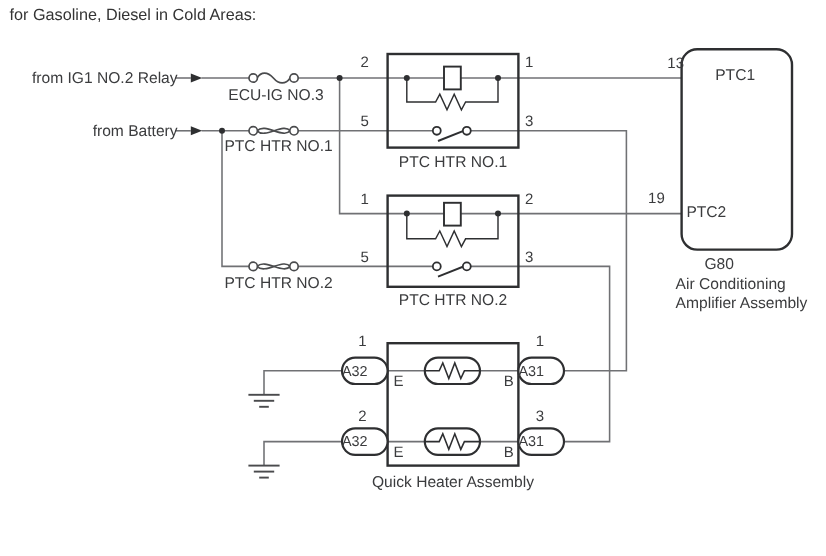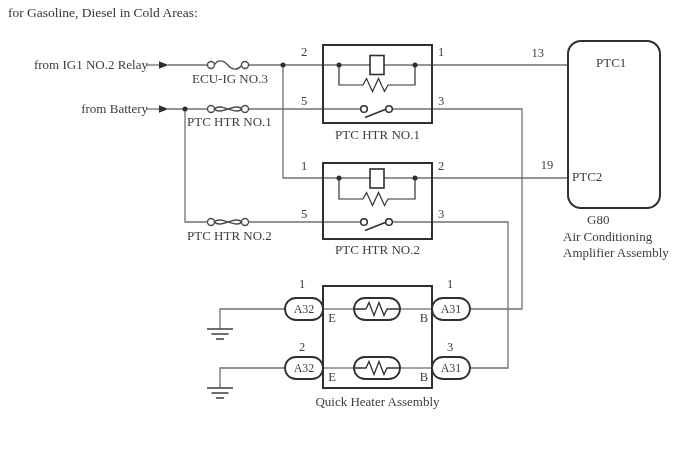--- a/index.html
+++ b/index.html
@@ -1,29 +1,29 @@
 <!DOCTYPE html>
 <html><head>
 <meta charset="utf-8">
 <style>
   html,body{margin:0;padding:0;background:#fff;}
   .stage{
     position:relative;width:688px;height:463px;background:#ffffff;overflow:hidden;
-    font-family:Liberation Serif, serif;color:#3b3c3e;
+    font-family:Liberation Sans, sans-serif;color:#3b3c3e;
   }
   .stage svg{position:absolute;left:0;top:0;}
   .lbl{
     position:absolute;font-size:13px;line-height:14px;white-space:nowrap;color:#3b3c3e;
   }
   .title{font-size:13.5px;color:#343434;}
   .ra{text-align:right;}
   .ctr{text-align:center;}
   .pin{font-size:12.5px;}
   .conn{
-    position:absolute;width:38px;height:22px;line-height:22px;text-align:center;
+    position:absolute;width:38px;height:22px;line-height:22px;text-align:left;
     font-size:12px;color:#3b3c3e;
   }
   .eb{position:absolute;width:14px;text-align:center;font-size:12.5px;}
 </style>
 </head>
 <body>
 
 <div class="stage">
 
   <svg width="688" height="463" viewBox="0 0 688 463">
@@ -150,21 +150,21 @@
   <span class="lbl pin ctr" style="left:291px;top:94px;width:26px;">5</span>
   <span class="lbl pin ctr" style="left:428px;top:94px;width:26px;">3</span>
   <span class="lbl ctr" style="left:323px;top:128px;width:109px;">PTC HTR NO.1</span>
 
   <span class="lbl pin ctr" style="left:291px;top:159px;width:26px;">1</span>
   <span class="lbl pin ctr" style="left:428px;top:159px;width:26px;">2</span>
   <span class="lbl pin ctr" style="left:291px;top:207px;width:26px;">5</span>
   <span class="lbl pin ctr" style="left:428px;top:207px;width:26px;">3</span>
   <span class="lbl ctr" style="left:323px;top:243px;width:109px;">PTC HTR NO.2</span>
 
-  <span class="lbl pin ra" style="left:510px;top:46px;width:34px;">13</span>
+  <span class="lbl pin ra" style="left:536px;top:46px;width:34px;">13</span>
   <span class="lbl" style="left:572px;top:56px;margin-left:24px;">PTC1</span>
   <span class="lbl pin ra" style="left:530px;top:158px;width:34px;text-align:center;">19</span>
   <span class="lbl" style="left:572px;top:170px;">PTC2</span>
   <span class="lbl" style="left:563px;top:213px;margin-left:24px;">G80</span>
   <span class="lbl" style="left:563px;top:230px;">Air Conditioning</span>
   <span class="lbl" style="left:563px;top:246px;text-align:center;">Amplifier Assembly</span>
 
   <span class="lbl pin ctr" style="left:289px;top:277px;width:26px;">1</span>
   <span class="lbl pin ctr" style="left:437px;top:277px;width:26px;">1</span>
   <span class="lbl pin ctr" style="left:289px;top:340px;width:26px;">2</span>

